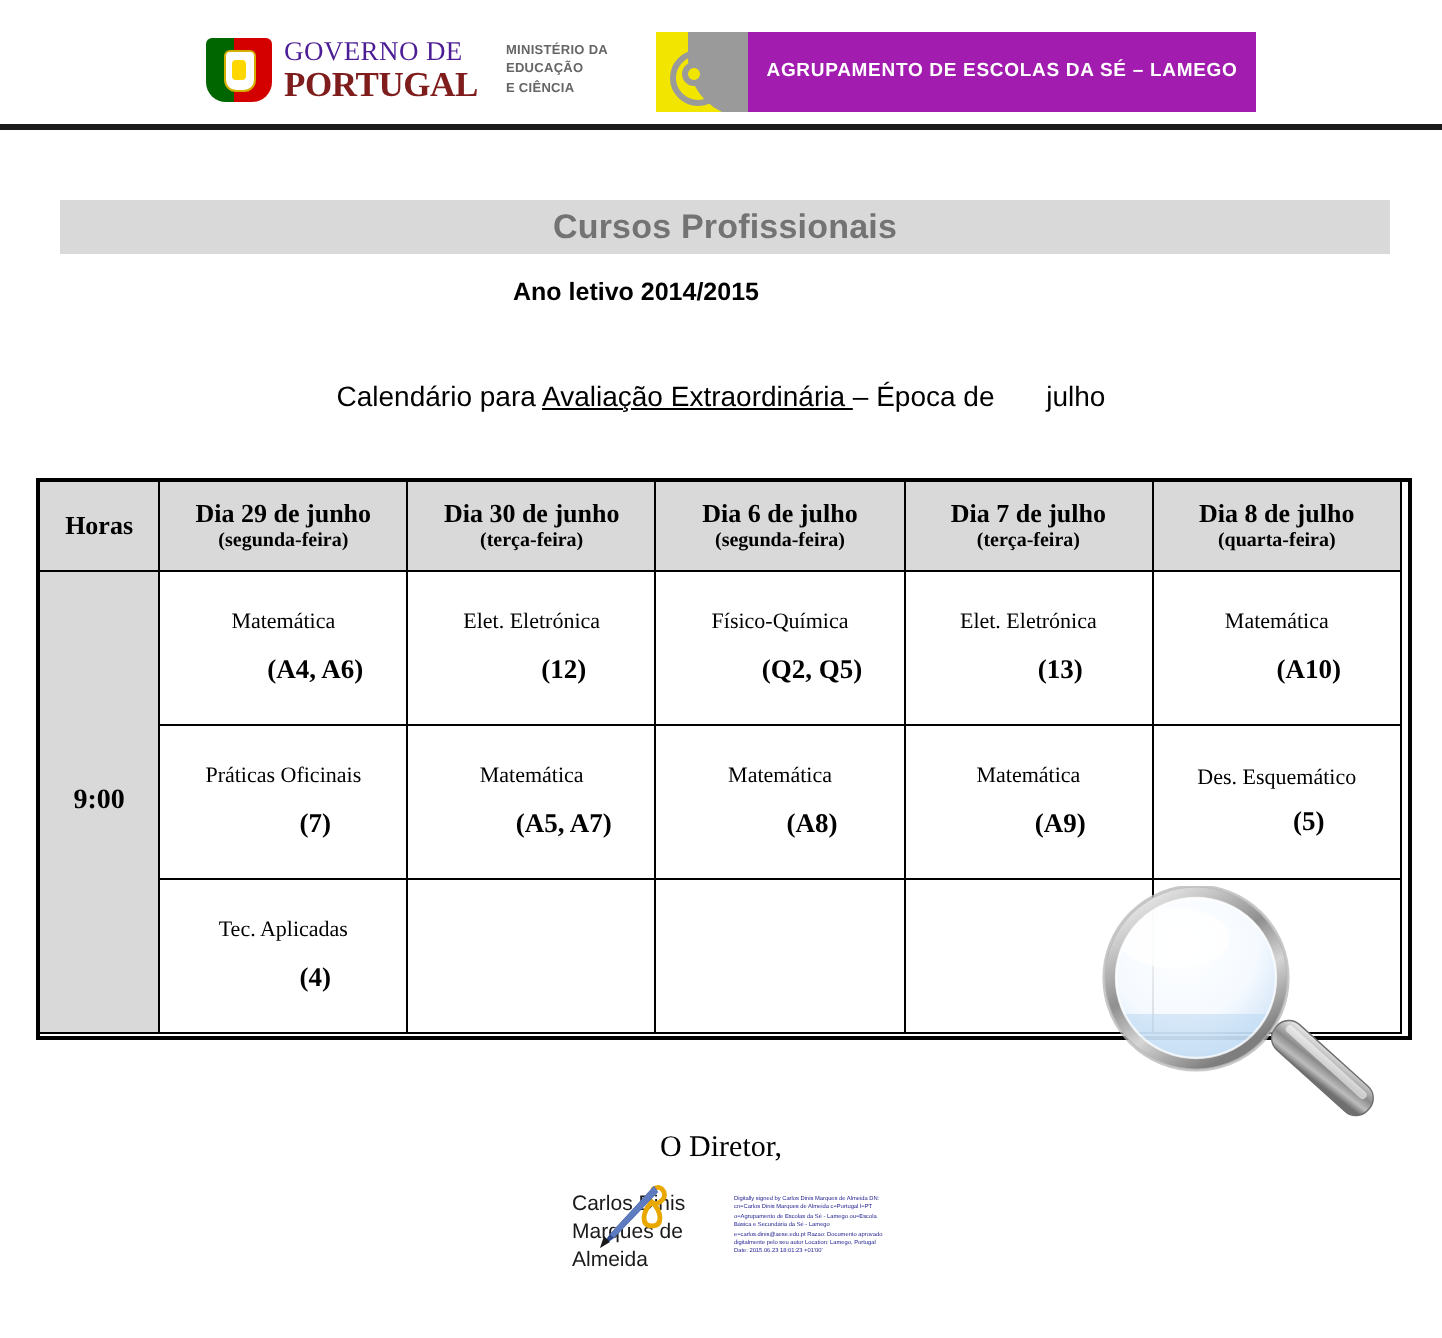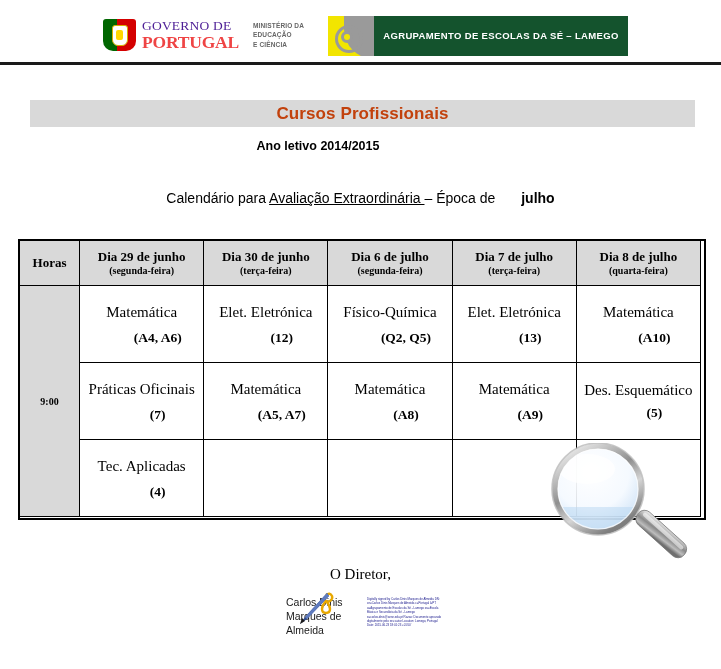--- a/index.html
+++ b/index.html
@@ -77,21 +77,21 @@
   }
   .gov-text .l1 {
     font-size: 13.5px;
     letter-spacing: .2px;
     color: #4c1d95;
     font-weight: 400;
   }
   .gov-text .l2 {
     font-size: 17.5px;
     font-weight: bold;
-    color: #ef4444;
+    color: #7f1d1d;
     letter-spacing: -.2px;
     margin-top: 1px;
   }
   .divider-v {
     width: 1px;
     background: #b3b3b3;
     margin: 3px 9px 3px 4px;
     flex: none;
   }
   .min-text {
@@ -138,21 +138,21 @@
     position: absolute;
     left: 13px; top: 15px;
     width: 12px; height: 12px;
     background: #f2e500;
     border: 3px solid #9a9a9a;
     border-radius: 50%;
     box-sizing: border-box;
   }
   .school-text {
     flex: 1;
-    background: #14532d;
+    background: #a21caf;
     color: #ffffff;
     font-family: "Liberation Sans", sans-serif;
     display: flex;
     flex-direction: column;
     align-items: center;
     justify-content: center;
     line-height: 1.35;
   }
   .school-text .sl1 { font-size: 9.5px; font-weight: bold; letter-spacing: .35px; }
   .school-text .sl2 { font-size: 9px; font-weight: bold; letter-spacing: .1px; }
@@ -172,21 +172,21 @@
     background: #d9d9d9;
   }
   .title-main {
     position: absolute;
     left: 30px; top: 100px;
     width: 665px; height: 27px;
     display: flex; align-items: center; justify-content: center;
     font-family: "Liberation Sans", sans-serif;
     font-size: 17px;
     font-weight: bold;
-    color: #c2410c;
+    color: #737373;
     letter-spacing: .1px;
   }
   .subtitle {
     position: absolute;
     left: 0; top: 139px;
     width: 636px;
     text-align: center;
     font-family: "Liberation Sans", sans-serif;
     font-size: 12.5px;
     font-weight: bold;
@@ -197,21 +197,21 @@
     width: 721px;
     text-align: center;
     font-family: "Liberation Sans", sans-serif;
     font-size: 14px;
     color: #000;
   }
   .calendar-line .u {
     font-weight: normal;
     text-decoration: underline;
   }
-  .calendar-line .b { font-weight: bold; margin-left: 22px; }
+  .calendar-line .b { font-weight: normal; margin-left: 22px; }
 
   
   .sched {
     position: absolute;
     left: 19px; top: 240px;
     width: 682px;
     border-collapse: collapse;
     table-layout: fixed;
   }
   .sched td, .sched th {
@@ -225,25 +225,25 @@
     background: #d9d9d9;
     height: 44px;
     line-height: 1.25;
   }
   .sched thead th .d1 { font-size: 13px; font-weight: bold; }
   .sched thead th .d2 { font-size: 10px; font-weight: bold; text-align: center; }
   .col-horas { width: 60px; }
   .col-day   { width: 124px; }
   .hours-cell {
     background: #d9d9d9;
-    font-size: 10px;
+    font-size: 14px;
     font-weight: bold;
   }
   .sched tbody td { height: 76px; }
-  .cell-sub { font-size: 15px; line-height: 1.2; }
+  .cell-sub { font-size: 11px; line-height: 1.2; }
   .cell-code { font-size: 13.5px; font-weight: bold; margin-top: 9px; padding-left: 32px; }
   .cell-sub.two { line-height: 1.2; }
   .cell-code.tight { margin-top: 6px; }
   .outer-frame {
     position: absolute;
     left: 18px; top: 239px;
     width: 684px; height: 277px;
     border: 2px solid #000;
     pointer-events: none;
   }

